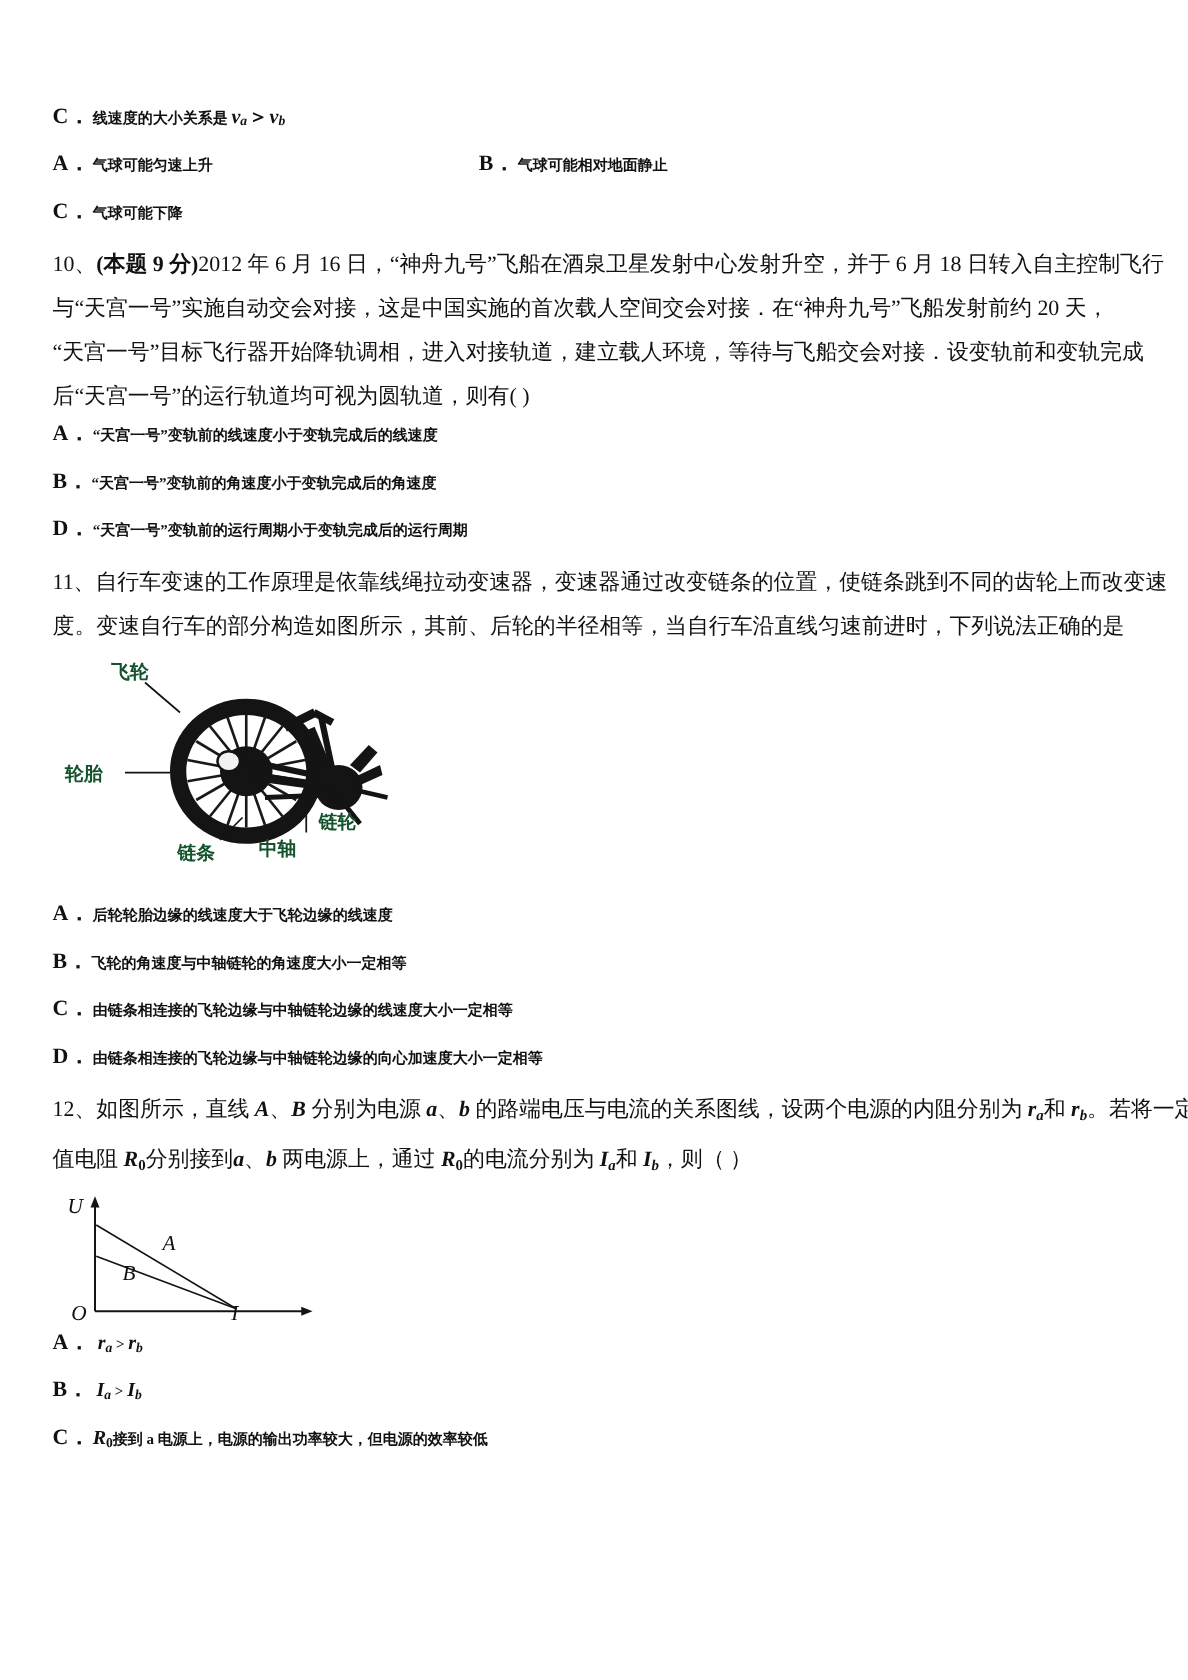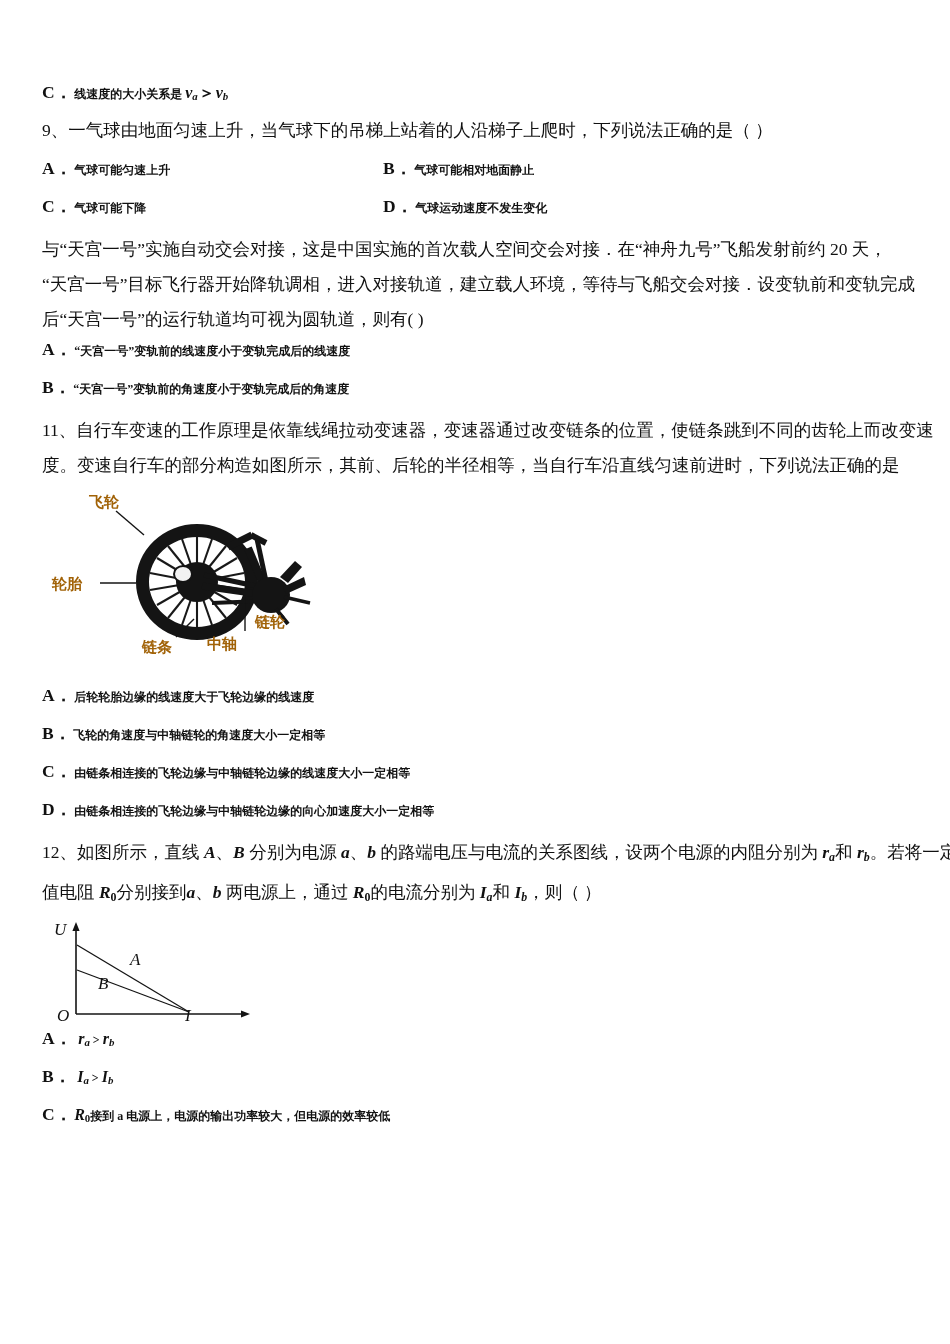--- a/index.html
+++ b/index.html
@@ -108,21 +108,21 @@
   }
   .bike-canvas {
     position: absolute;
     left: 0; top: 0;
   }
   .bike-lbl {
     position: absolute;
     font-size: 15px;
     font-weight: bold;
     font-family: "Liberation Serif", "DejaVu Serif", serif;
-    color: #a16207;
+    color: #14532d;
     white-space: nowrap;
   }
   .lbl-feilun { left: 37px; top: 2px; }
   .lbl-luntai { left: 0px;  top: 84px; }
   .lbl-liantiao { left: 90px; top: 147px; }
   .lbl-zhongzhou { left: 155px; top: 144px; font-family: Liberation Serif, serif; }
   .lbl-lianlun  { left: 203px; top: 122px; }
 
   
   .fig-graph {
@@ -145,53 +145,51 @@
 <body>
 
 <div class="page">
   <div class="content">
 
     <div class="row">
       <span class="opt-label">C．</span><span class="opt-text">线速度的大小关系是 </span><i class="mi">v</i><sub class="ms">a</sub><span class="gt">＞</span><i class="mi">v</i><sub class="ms">b</sub>
     </div>
 
 
-    <div class="row">
-      <span class="stem">9、</span><span class="stem">一气球由地面匀速上升，当气球下的吊梯上站着的人沿梯子上爬时，下列说法正确的是（ ）</span>
-    </div>
 
     <div class="two-col">
       <div class="col-a">
         <span class="opt-label">A．</span><span class="opt-text">气球可能匀速上升</span>
       </div>
       <div class="col-b">
         <span class="opt-label">B．</span><span class="opt-text">气球可能相对地面静止</span>
       </div>
     </div>
 
     <div class="two-col">
       <div class="col-a">
         <span class="opt-label">C．</span><span class="opt-text">气球可能下降</span>
       </div>
-      <div class="col-b">
-        <span class="opt-label">D．</span><span class="opt-text">气球运动速度不发生变化</span>
-      </div>
     </div>
 
     <div class="para">
+      <span class="pline"><span class="stem">10、</span><span class="stem stem-b">(本题 9 分)</span><span class="stem">2012 年 6 月 16 日，“神舟九号”飞船在酒泉卫星发射中心发射升空，并于 6 月 18 日转入自主控制飞行</span></span>
       <span class="pline stem">与“天宫一号”实施自动交会对接，这是中国实施的首次载人空间交会对接．在“神舟九号”飞船发射前约 20 天，</span>
       <span class="pline stem">“天宫一号”目标飞行器开始降轨调相，进入对接轨道，建立载人环境，等待与飞船交会对接．设变轨前和变轨完成</span>
       <span class="pline stem">后“天宫一号”的运行轨道均可视为圆轨道，则有(     )</span>
     </div>
 
     <div class="row">
       <span class="opt-label">A．</span><span class="opt-text">“天宫一号”变轨前的线速度小于变轨完成后的线速度</span>
     </div>
     <div class="row">
       <span class="opt-label">B．</span><span class="opt-text">“天宫一号”变轨前的角速度小于变轨完成后的角速度</span>
+    </div>
+    <div class="row">
+      <span class="opt-label">D．</span><span class="opt-text">“天宫一号”变轨前的运行周期小于变轨完成后的运行周期</span>
     </div>
 
     <div class="para">
       <span class="pline"><span class="stem">11、</span><span class="stem">自行车变速的工作原理是依靠线绳拉动变速器，变速器通过改变链条的位置，使链条跳到不同的齿轮上而改变速</span></span>
       <span class="pline stem">度。变速自行车的部分构造如图所示，其前、后轮的半径相等，当自行车沿直线匀速前进时，下列说法正确的是</span>
     </div>
 
     <div class="fig-bike">
       <svg class="bike-canvas" width="300" height="180" viewBox="0 0 300 180">
         <g fill="#141414" stroke="none">

